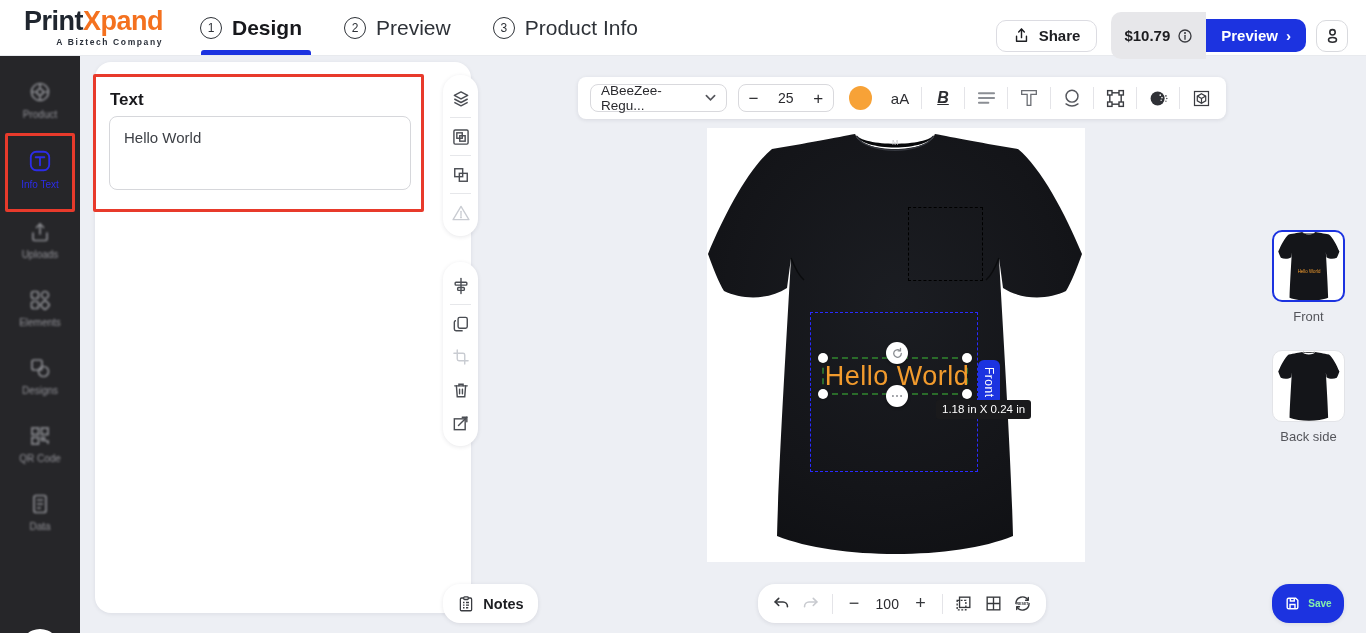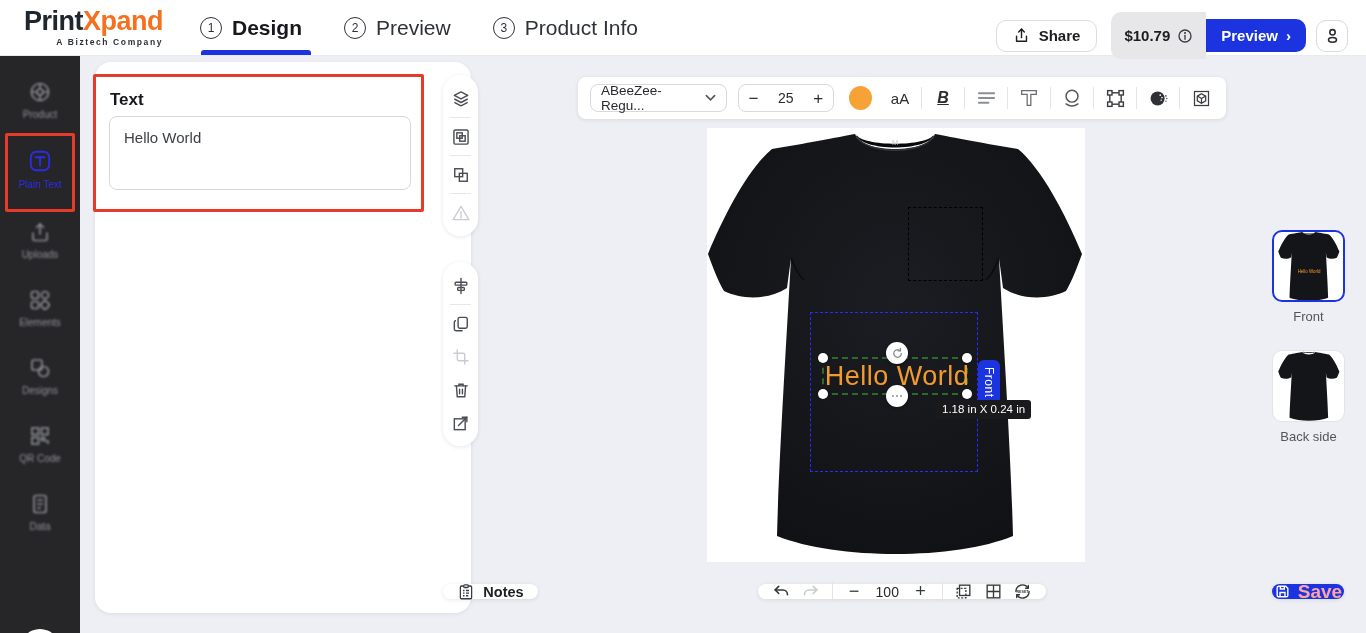--- a/index.html
+++ b/index.html
@@ -117,34 +117,34 @@
   
   .thumb-card { position:absolute; left:1272px; width:73px; height:72px; background:#fff; border-radius:10px;
                 display:flex; align-items:center; justify-content:center; overflow:hidden; cursor:pointer; }
   .thumb-front { top:230px; border:2px solid #1c33e0; }
   .thumb-back  { top:350px; border:1px solid #e3e4e8; }
   .thumb-label { position:absolute; left:1272px; width:73px; text-align:center; font-size:13px; color:#54555b; }
   .thumb-label-front { top:309px; }
   .thumb-label-back  { top:429px; }
 
   
-  .pill { position:absolute; top:584px; height:15px; background:#fff; border-radius:17px;
+  .pill { position:absolute; top:584px; height:39px; background:#fff; border-radius:17px;
           box-shadow:0 1px 4px rgba(25,28,45,.10); display:flex; align-items:center; z-index:10; }
   .notes-pill { left:443px; width:95px; justify-content:center; gap:8px; cursor:pointer; }
   .notes-label { font-size:14.5px; font-weight:600; color:#1d1e22; }
   .zoom-pill { left:758px; width:288px; padding:0 12px; gap:7px; }
   .zb { display:flex; align-items:center; justify-content:center; width:24px; height:24px;
         color:#36383c; cursor:pointer; background:none; border:none; }
   .zb.disabled { color:#c8cacf; cursor:default; }
   .z-divider { width:1px; height:20px; background:#e4e4e8; margin:0 3px; }
   .zoom-value { font-size:14px; color:#2a2a2e; width:32px; text-align:center; }
   .download-pill { left:1131px; width:124px; justify-content:center; gap:9px; cursor:pointer; }
   .download-label { font-size:14.5px; font-weight:600; color:#1d1e22; }
   .save-pill { left:1272px; width:72px; background:#1c33e0; justify-content:center; gap:7px; cursor:pointer; }
-  .save-label { font-size:19px; font-weight:700; color:#fca5a5; }
+  .save-label { font-size:10px; font-weight:700; color:#86efac; }
 
   svg { display:block; }
 </style>
 </head>
 <body>
 
 <div id="app">
 
   <header class="header">
     <div class="logo">
@@ -217,21 +217,21 @@
       </span>
       <span class="sb-label">Product</span>
     </div>
     <div class="sb-item active" style="top:92px">
       <span>
         <svg width="26" height="26" viewBox="0 0 24 24" fill="none" stroke="#2c2ce8" stroke-width="1.7">
             <rect x="3.5" y="3.5" width="17" height="17" rx="5"></rect>
             <path d="M8 8.5h8M12 8.5V16" stroke-linecap="round"></path>
           </svg>
       </span>
-      <span class="sb-label">Plain Text</span>
+      <span class="sb-label">Info Text</span>
     </div>
     <div class="sb-item blurred" style="top:164px">
       <span>
         <svg width="24" height="24" viewBox="0 0 24 24" fill="none" stroke="currentColor" stroke-width="1.7" stroke-linecap="round">
             <path d="M12 14V4"></path>
             <path d="M8.5 7.5L12 4l3.5 3.5"></path>
             <path d="M5 13v6a1.5 1.5 0 0 0 1.5 1.5h11A1.5 1.5 0 0 0 19 19v-6"></path>
           </svg>
       </span>
       <span class="sb-label">Uploads</span>

